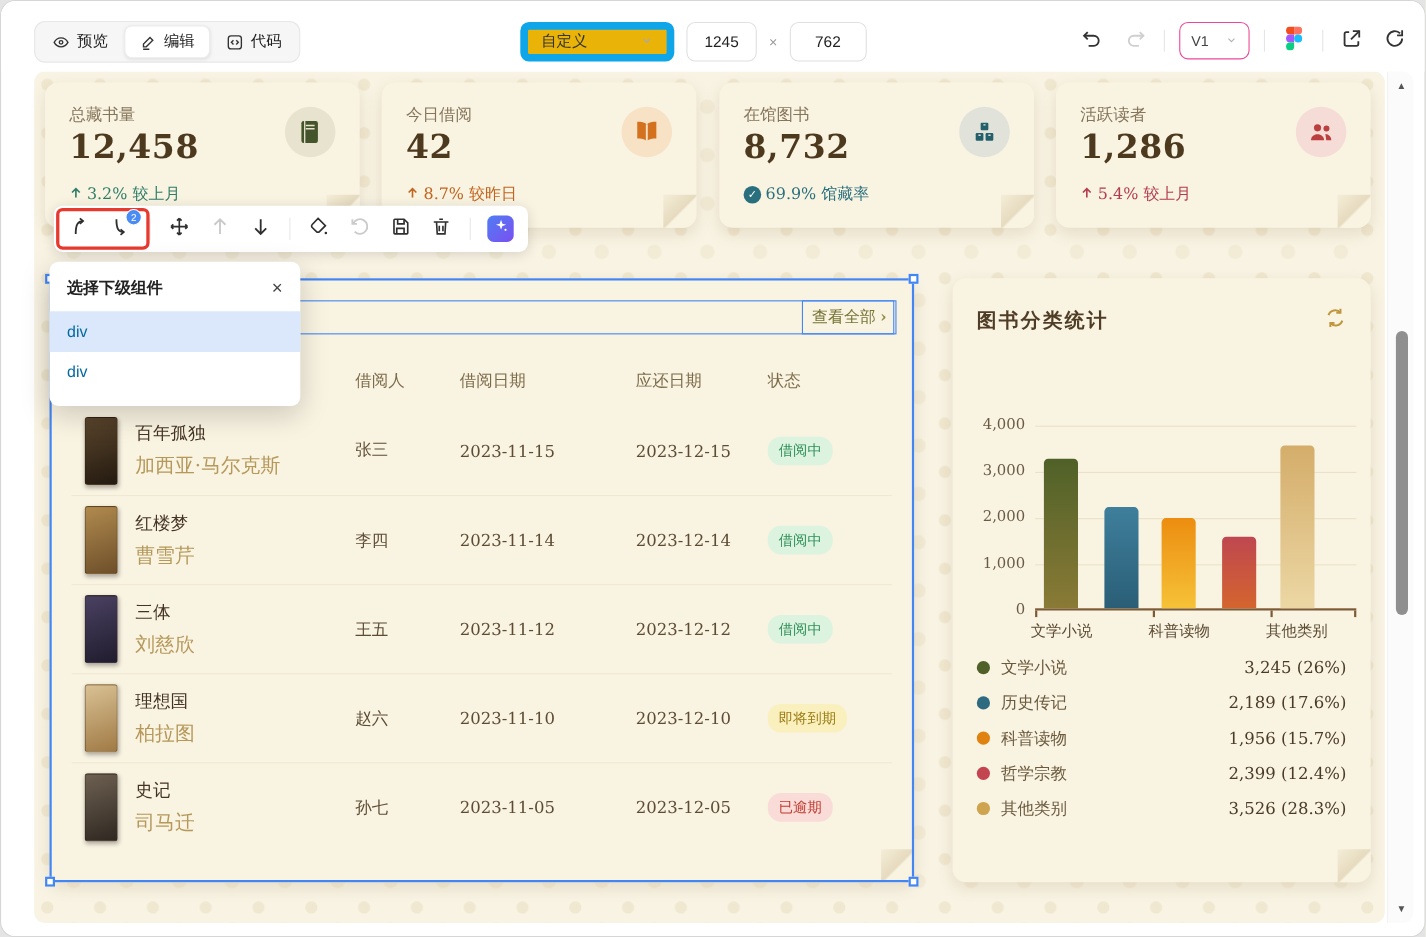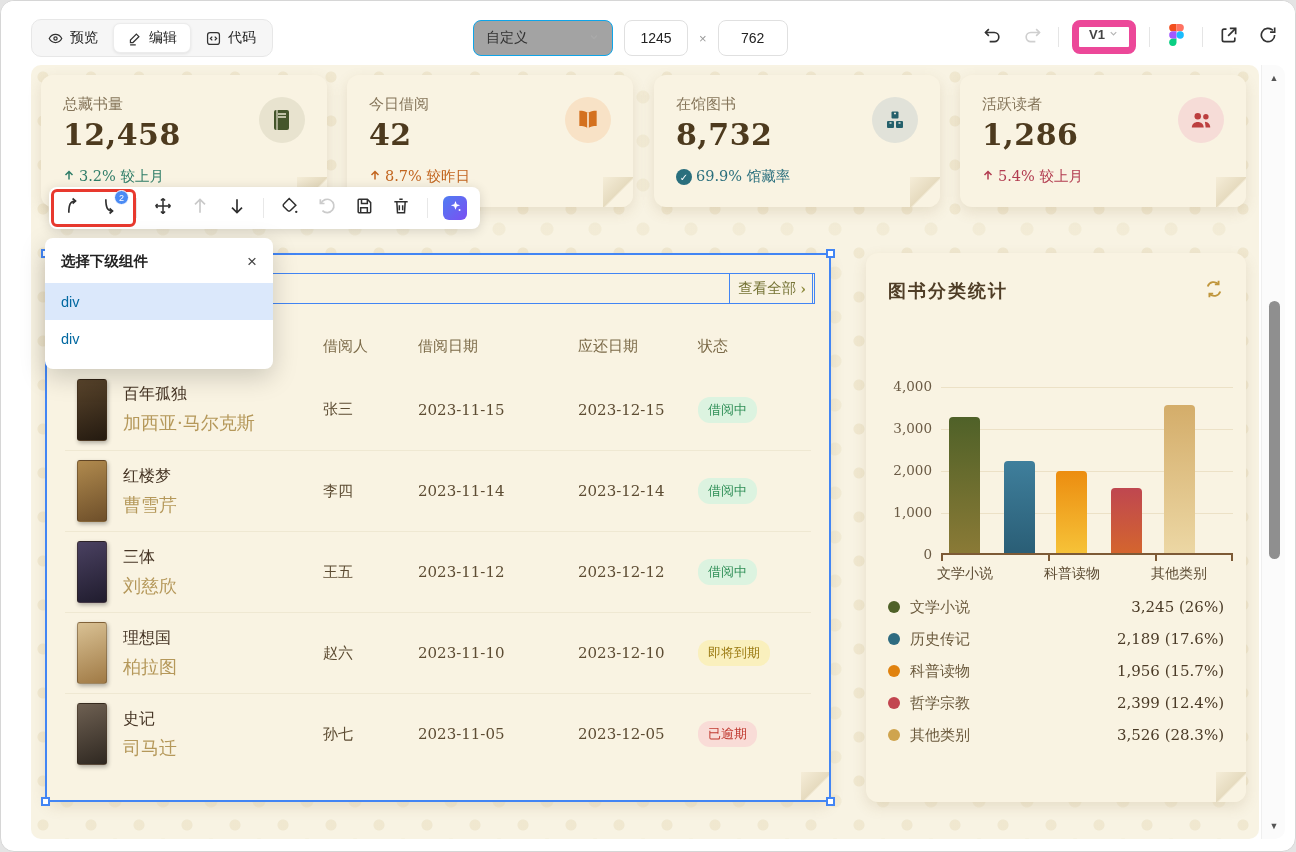--- a/index.html
+++ b/index.html
@@ -7,27 +7,27 @@
   body { background:#e4e4e4; font-family:"Liberation Sans","DejaVu Sans",sans-serif; }
   .window { position:absolute; inset:0; background:#fff; border:1px solid #d6d6d6; border-radius:14px; overflow:hidden; }
 
   
   .topbar { position:absolute; left:0; top:0; width:1296px; height:64px; background:#fff; }
   .seg { position:absolute; left:30px; top:18px; height:38px; background:#f6f6f6; border:1px solid #e7e7e7; border-radius:10px; display:flex; align-items:center; padding:3px; gap:2px; }
   .seg-btn { height:30px; display:flex; align-items:center; gap:7px; padding:0 13px; border-radius:7px; font-size:14px; color:#222; cursor:pointer; }
   .seg-btn.active { background:#fff; border:1px solid #ececec; box-shadow:0 1px 3px rgba(0,0,0,.08); }
   .seg-btn svg { display:block; }
   .sizebar { position:absolute; left:472px; top:19px; display:flex; align-items:center; gap:11px; }
-  .preset { width:140px; height:36px; border:1px solid #0ea5e9; border-radius:8px; display:flex; align-items:center; justify-content:space-between; padding:0 12px; font-size:14px; color:#333; cursor:pointer; background:#a3a3a3; }
+  .preset { width:140px; height:36px; border:7px solid #0ea5e9; border-radius:8px; display:flex; align-items:center; justify-content:space-between; padding:0 12px; font-size:14px; color:#333; cursor:pointer; background:#eab308; }
   .size-input { width:64px; height:36px; border:1px solid #e0e0e0; border-radius:8px; text-align:center; font-size:14px; color:#222; background:#fff; font-family:inherit; }
   .size-x { color:#9a9a9a; font-size:13px; }
   .rightbar { position:absolute; right:16px; top:18px; height:36px; display:flex; align-items:center; gap:13px; }
   .icon-btn { width:26px; height:26px; display:flex; align-items:center; justify-content:center; cursor:pointer; }
   .vdiv { width:1px; height:20px; background:#e5e5e5; }
-  .version { width:64px; height:34px; border:7px solid #ec4899; border-radius:8px; display:flex; justify-content:space-between; padding:0 10px; font-size:13px; color:#444; cursor:pointer;font-weight:bold; }
+  .version { width:64px; height:34px; border:1px solid #ec4899; border-radius:8px; display:flex; align-items:center; justify-content:space-between; padding:0 10px; font-size:13px; color:#444; cursor:pointer; }
 
   
   .canvas { position:absolute; left:30px; top:64px; width:1228px; height:774px; background:#f8f3e3; border-radius:10px;
     background-image:
       radial-gradient(circle at 12px 12px, rgba(210,190,140,.22) 5px, transparent 6px),
       radial-gradient(circle at 36px 32px, rgba(210,190,140,.15) 6px, transparent 7px);
     background-size:48px 44px; }
 
   .card { position:absolute; background:#f9f3e2; border-radius:12px; box-shadow:0 5px 14px rgba(140,110,60,.16); }
   .fold { position:absolute; right:0; bottom:0; width:30px; height:30px; border-radius:0 0 12px 0;

